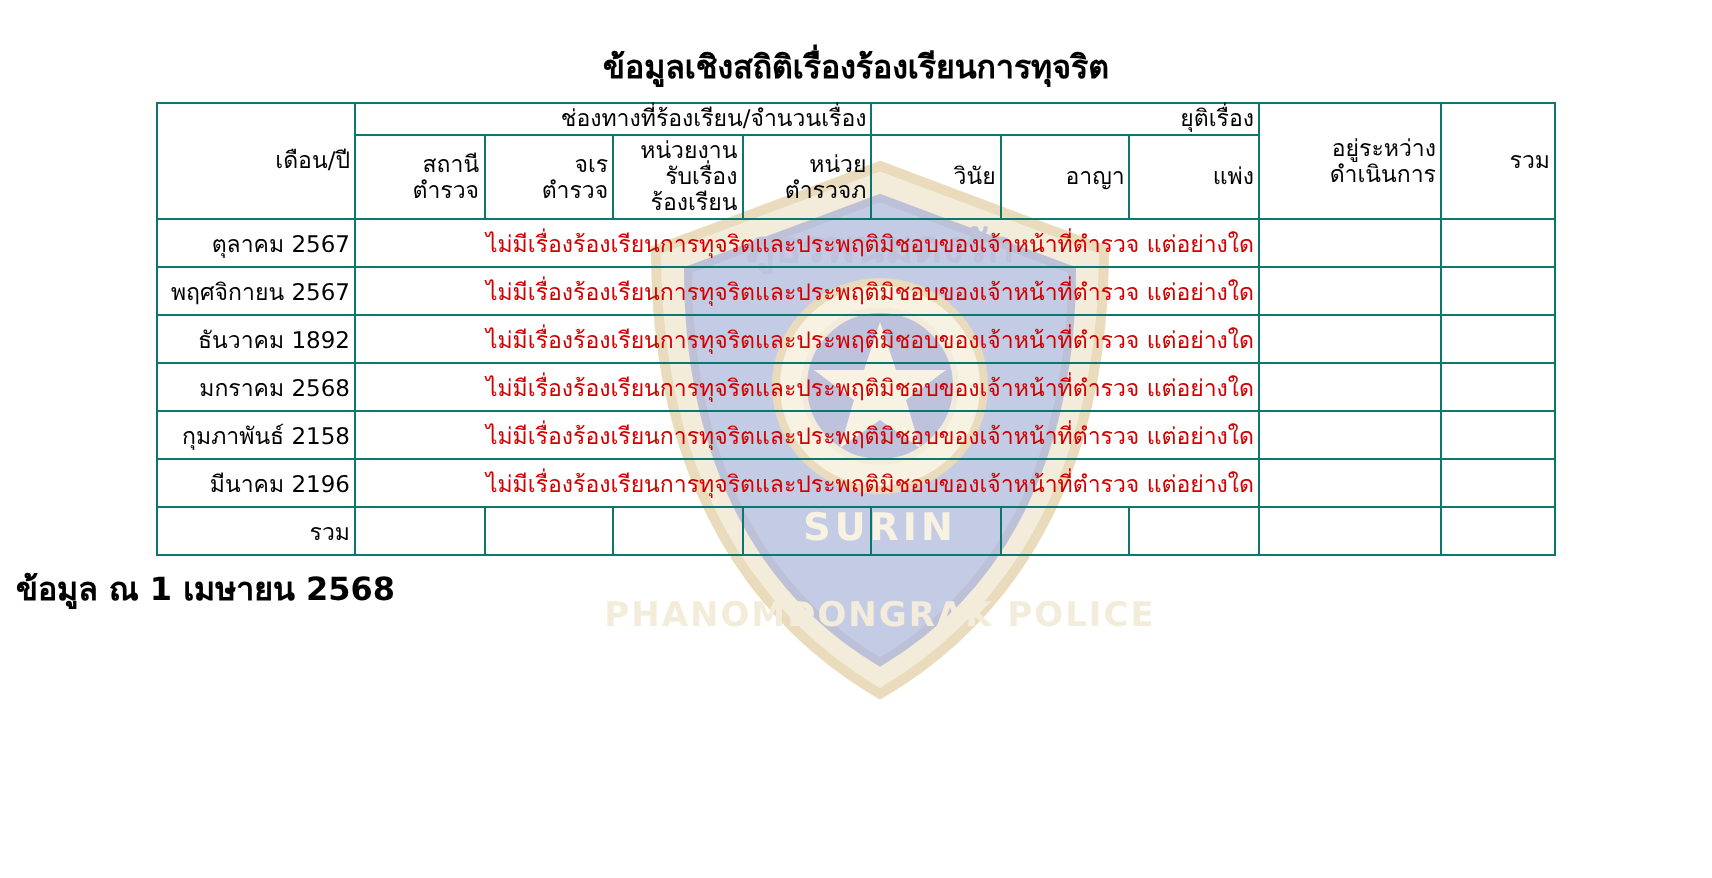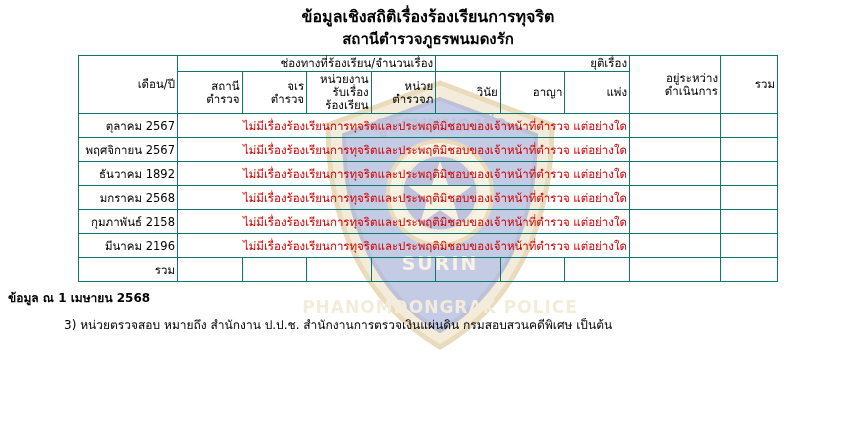--- a/index.html
+++ b/index.html
@@ -27,21 +27,21 @@
     z-index: 0;
     opacity: 0.30;
   }
   .wm-svg { width: 100%; height: 100%; display: block; }
 
   
   .title-block {
     position: relative;
     z-index: 2;
     text-align: center;
-    padding-top: 6px;
+    padding-top: 23px;
   }
   .title-main {
     font-size: 16px;
     font-weight: bold;
     line-height: 22px;
   }
   .title-sub {
     font-size: 15px;
     font-weight: bold;
     line-height: 20px;
@@ -98,21 +98,21 @@
     height: 21px;
     font-size: 12px;
   }
 
   
   .footer {
     position: relative;
     z-index: 2;
     margin-top: 8px;
     padding-left: 8px;
-    font-size: 12px;
+    font-size: 16px;
     line-height: 17px;
   }
   .footer .data-date {
     font-weight: bold;
     margin-bottom: 10px;
   }
   .remark-head {
     font-weight: bold;
     display: inline-block;
   }
@@ -137,21 +137,20 @@
       <path d="M150 96 L158 120 L183 120 L163 135 L170 159 L150 145 L130 159 L137 135 L117 120 L142 120 Z" fill="#e8d79f"></path>
     </g>
     <text x="150" y="66" text-anchor="middle" fill="#2b3a8f" font-size="22" font-family="DejaVu Sans, sans-serif" font-weight="bold">ภูธรพนมดงรัก</text>
     <text x="150" y="205" text-anchor="middle" fill="#e8d79f" font-size="19" font-family="DejaVu Sans, sans-serif" font-weight="bold" letter-spacing="2">SURIN</text>
     <text x="150" y="248" text-anchor="middle" fill="#d9c38a" font-size="17" font-family="DejaVu Sans, sans-serif" font-weight="bold" letter-spacing="1">PHANOMDONGRAK POLICE</text>
   </svg>
 </div>
 
 <div class="title-block">
   <div class="title-main">ข้อมูลเชิงสถิติเรื่องร้องเรียนการทุจริต</div>
-  <div class="title-sub">สถานีตำรวจภูธรพนมดงรัก</div>
 </div>
 
 <div class="table-wrap">
   <table class="stat">
     <thead>
       <tr>
         <th class="h-month" rowspan="3">เดือน/ปี</th>
         <th colspan="4">ช่องทางที่ร้องเรียน/จำนวนเรื่อง</th>
         <th colspan="3">ยุติเรื่อง</th>
         <th class="h-progress" rowspan="3">
@@ -232,16 +231,13 @@
         <td></td>
         <td></td>
         <td></td>
       </tr>
     </tbody>
   </table>
 </div>
 
 <div class="footer">
   <div class="data-date">ข้อมูล ณ 1 เมษายน 2568</div>
-  <div class="remark-line remark-indent">
-    <span>3) หน่วยตรวจสอบ หมายถึง สำนักงาน ป.ป.ช. สำนักงานการตรวจเงินแผ่นดิน กรมสอบสวนคดีพิเศษ เป็นต้น</span>
-  </div>
 </div>
 
 </body></html>

